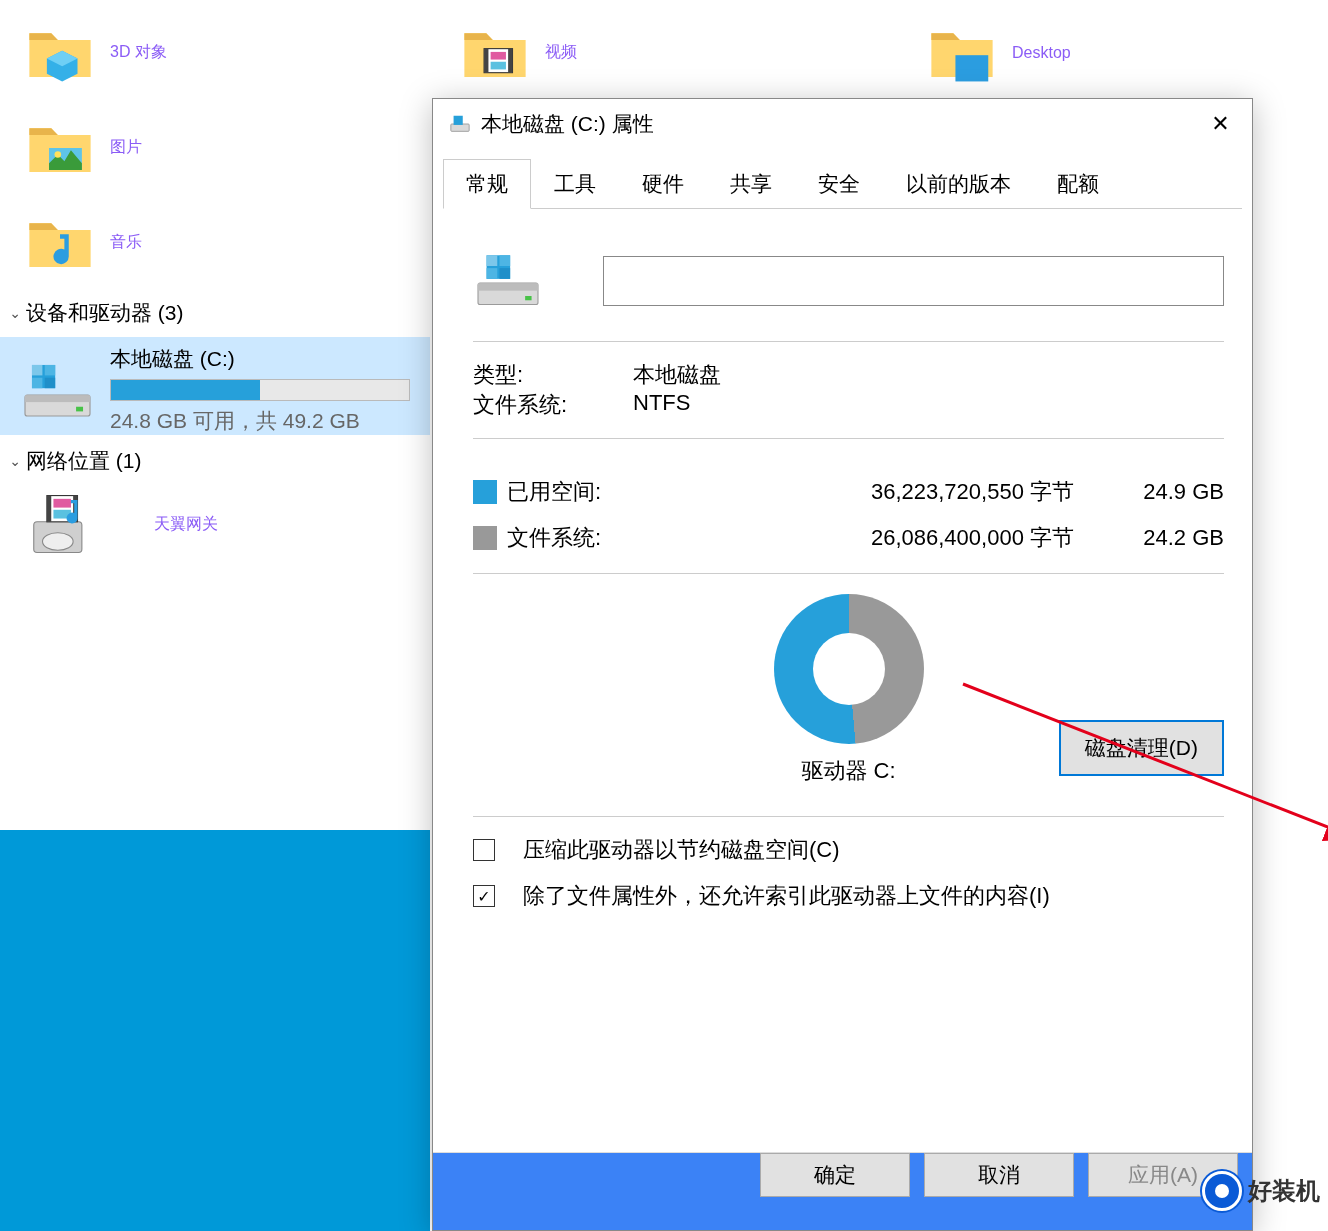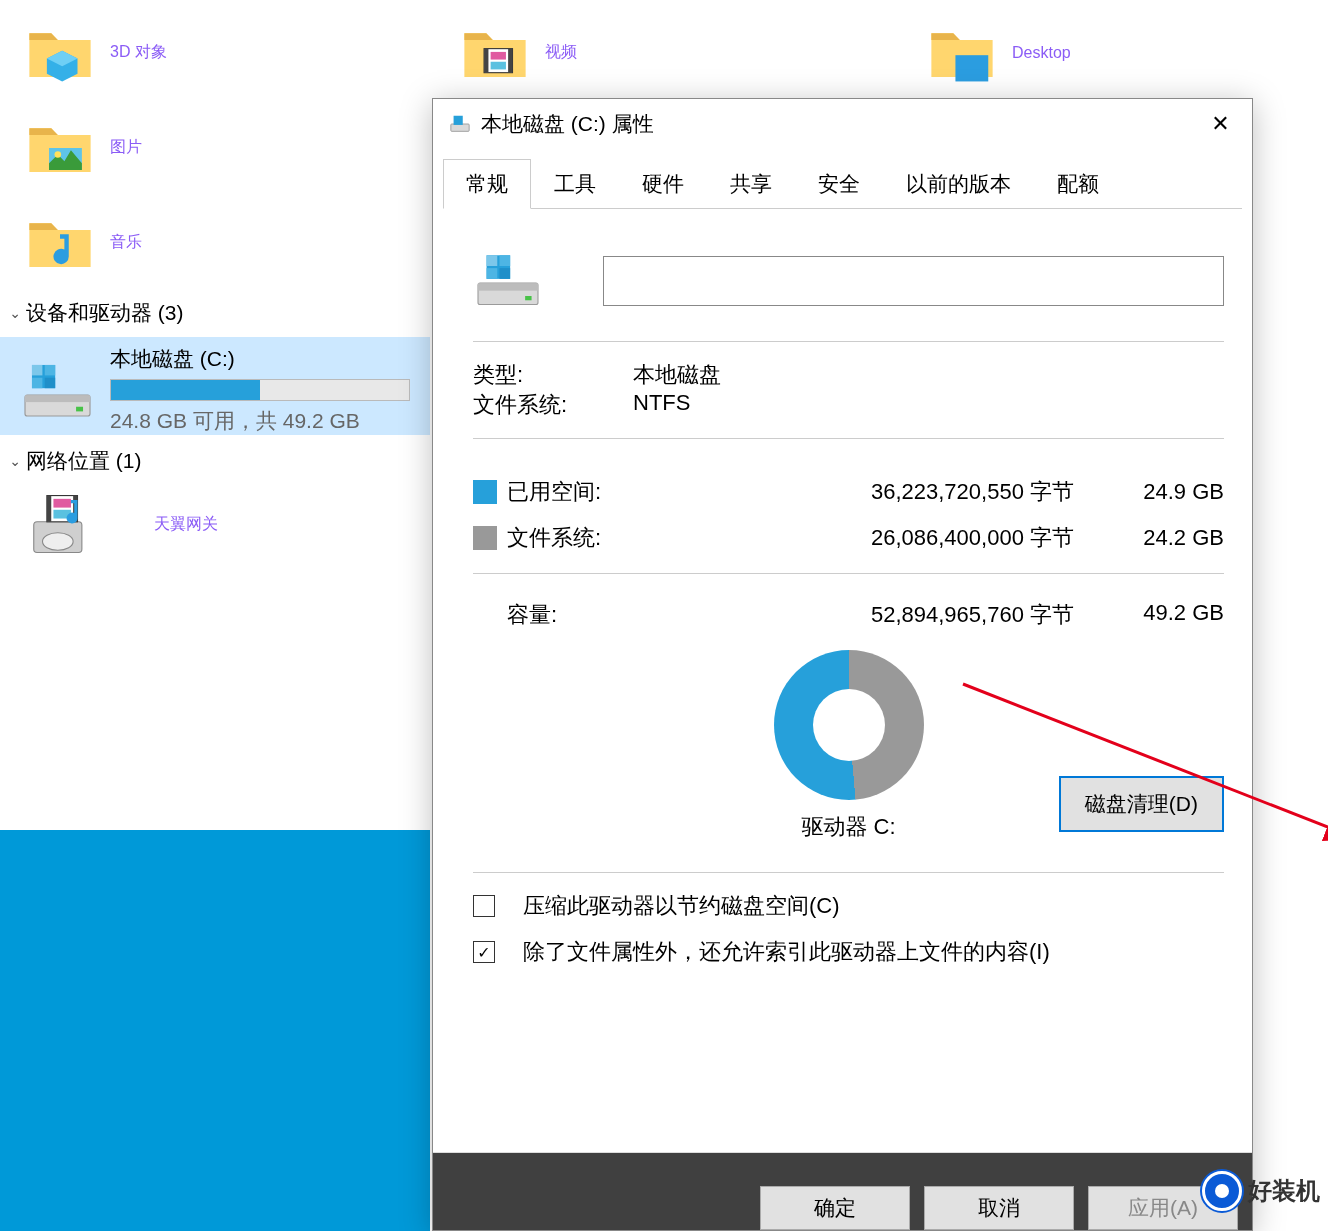--- a/index.html
+++ b/index.html
@@ -60,21 +60,21 @@
 
 .pie-wrap { display: flex; align-items: flex-end; justify-content: center; gap: 140px; margin: 20px 0 30px 0; position: relative; }
 .pie { width: 150px; height: 150px; border-radius: 50%; background: conic-gradient(#999 0deg 175deg, #26a0da 175deg 360deg); position: relative; }
 .pie::after { content: ""; position: absolute; left: 50%; top: 50%; width: 72px; height: 72px; border-radius: 50%; background: #fff; transform: translate(-50%,-50%); }
 .drvlabel { font-size: 22px; text-align: center; margin-top: 12px; }
 .cleanup-btn { position: absolute; right: 0; bottom: 10px; padding: 12px 24px; font-size: 21px; background: #e1e1e1; border: 2px solid #0078d7; cursor: pointer; }
 
 .chk-row { display: flex; align-items: center; gap: 28px; font-size: 22px; margin: 16px 0; }
 .chkbox { width: 22px; height: 22px; border: 1.5px solid #333; display: flex; align-items: center; justify-content: center; font-size: 16px; cursor: pointer; }
 
-.dlg-btns { position: absolute; bottom: 0; left: 0; right: 0; height: 78px; display: flex; justify-content: flex-end; align-items: flex-end; gap: 14px; padding: 0 14px; border-top: 1px solid #ddd; background: #404040; }
+.dlg-btns { position: absolute; bottom: 0; left: 0; right: 0; height: 78px; display: flex; justify-content: flex-end; align-items: flex-start; gap: 14px; padding: 0 14px; border-top: 1px solid #ddd; background: #3b82f6; }
 .dlg-btns button { width: 150px; height: 44px; font-size: 21px; background: #e1e1e1; border: 1px solid #aaa; cursor: pointer; }
 .dlg-btns button.apply { color: #888; }
 
 .arrow-svg { position: absolute; left: 525px; top: 580px; pointer-events: none; }
 
 .watermark { position: absolute; right: 8px; bottom: 20px; display: flex; align-items: center; gap: 6px; font-size: 24px; color: #333; font-weight: 700; }
 .wm-badge { width: 40px; height: 40px; border-radius: 50%; background: #0a5ad6; border: 3px solid #fff; display: flex; align-items: center; justify-content: center; box-shadow: 0 0 0 2px #0a5ad6; }
 .wm-dot { width: 14px; height: 14px; border-radius: 50%; background: #fff; }
 </style>
 </head>
@@ -255,25 +255,20 @@
       <div style="text-align:right;padding-right:30px">36,223,720,550 字节</div>
       <div style="text-align:right">24.9 GB</div>
 
       <div class="sq gray"></div>
       <div>文件系统:</div>
       <div style="text-align:right;padding-right:30px">26,086,400,000 字节</div>
       <div style="text-align:right">24.2 GB</div>
     </div>
     <div class="hr"></div>
 
-    <div class="cap-row">
-      <div class="lbl">容量:</div>
-      <div style="text-align:right;padding-right:30px">52,894,965,760 字节</div>
-      <div style="text-align:right">49.2 GB</div>
-    </div>
 
     <div class="pie-wrap">
       <div style="text-align:center">
         <div class="pie"></div>
         <div class="drvlabel">驱动器 C:</div>
       </div>
       <button class="cleanup-btn"><span>磁盘清理(D)</span></button>
     </div>
     <div class="hr"></div>
 

